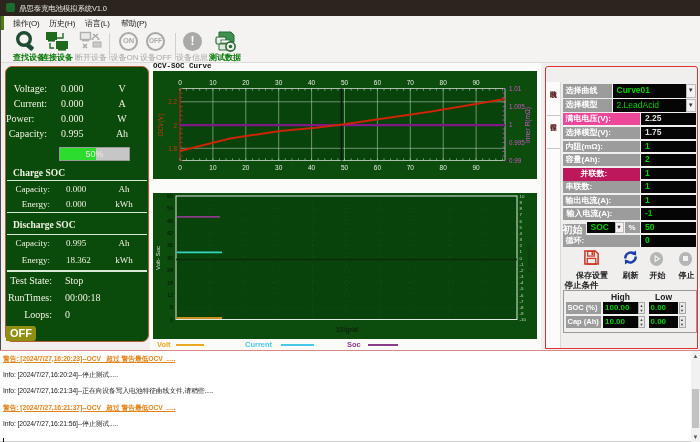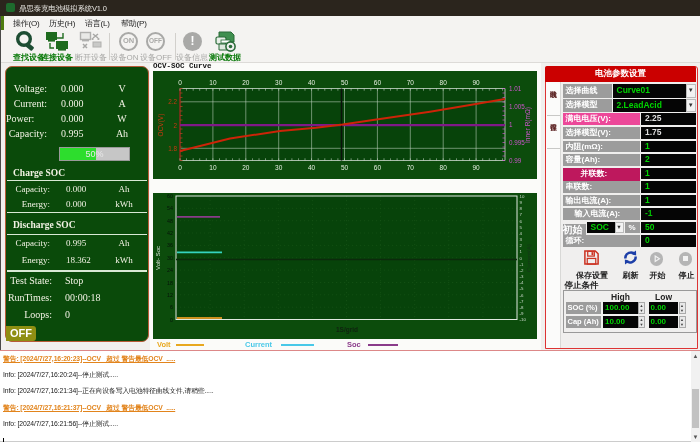--- a/index.html
+++ b/index.html
@@ -375,47 +375,44 @@
     <line x1="24" y1="59.400000000000006" x2="69" y2="59.400000000000006" stroke="#35d3c0" stroke-width="1.8"></line>
     <line x1="24" y1="125" x2="69" y2="125" stroke="#cc9020" stroke-width="1.8"></line>
   </svg>
 <div class="abs" style="left:157px;top:340px;font-size:7.5px;font-weight:bold;color:#e8a820">Volt</div>
 <div class="abs" style="left:176px;top:344px;width:28px;height:2px;background:#e8a820"></div>
 <div class="abs" style="left:245px;top:340px;font-size:7.5px;font-weight:bold;color:#49c8e8">Current</div>
 <div class="abs" style="left:281px;top:344px;width:33px;height:2px;background:#49c8e8"></div>
 <div class="abs" style="left:347px;top:340px;font-size:7.5px;font-weight:bold;color:#8a3b8a">Soc</div>
 <div class="abs" style="left:368px;top:344px;width:30px;height:2px;background:#8a3b8a"></div>
 <div class="abs" style="left:545px;top:66px;width:153px;height:283px;background:#f0efee;border:1.5px solid #d33;border-radius:3px 3px 0 0">
-<div class="abs" style="left:-1px;top:-1px;width:151px;height:16px;background:#cb0000;border-radius:2px 2px 0 0">
-<div class="abs" style="left:0;top:2px;width:151px;text-align:center;font-size:8.5px;font-weight:bold;color:#fff">电池参数设置</div>
-    </div>
 <div class="abs" style="left:0px;top:15px;width:15px;height:266px;background:#fbfbfa;border-right:1px solid #d8d8d6"></div>
 <div class="abs" style="left:1px;top:18px;width:13px;height:31px;border-bottom:1px solid #c8c8c6;writing-mode:vertical-rl;font-size:7px;color:#5a2020;line-height:13px;white-space:nowrap;overflow:hidden">曲线读取</div>
 <div class="abs" style="left:1px;top:51px;width:13px;height:31px;border-bottom:1px solid #c8c8c6;writing-mode:vertical-rl;font-size:7px;color:#5a2020;line-height:13px;white-space:nowrap;overflow:hidden">保存设置</div>
 <div class="abs" style="left:16.5px;top:17.4px;width:49px;height:13.9px;background:#9c9c9c;color:#fff;font-size:8px;font-weight:bold;line-height:13.9px;padding-left:3px">选择曲线</div>
 <div class="abs" style="left:66.5px;top:17.4px;width:73px;height:13.9px;background:#050505;color:#00d400;font-size:8.5px;font-weight:bold;line-height:13.9px;padding-left:4px">Curve01</div>
 <div class="abs" style="left:139.5px;top:17.4px;width:10.5px;height:13.9px;background:#f2f2f2;border:1px solid #bbb;font-size:6px;color:#333;text-align:center;line-height:11.9px">▼</div>
 <div class="abs" style="left:16.5px;top:32.3px;width:49px;height:12.4px;background:#9c9c9c;color:#fff;font-size:8px;font-weight:bold;line-height:12.4px;padding-left:3px">选择模型</div>
-<div class="abs" style="left:66.5px;top:32.3px;width:73px;height:12.4px;background:#050505;color:#00d400;font-size:8.5px;font-weight:bold;line-height:12.4px;padding-left:4px">2.LeadAcid</div>
+<div class="abs" style="left:66.5px;top:32.3px;width:73px;height:12.4px;background:#050505;color:#00d400;font-size:8.5px;font-weight:normal;line-height:12.4px;padding-left:4px">2.LeadAcid</div>
 <div class="abs" style="left:139.5px;top:32.3px;width:10.5px;height:12.4px;background:#f2f2f2;border:1px solid #bbb;font-size:6px;color:#333;text-align:center;line-height:10.4px">▼</div>
 <div class="abs" style="left:16.5px;top:46.4px;width:77.5px;height:11.6px;background:#ec4899;color:#fff;font-size:8px;font-weight:bold;line-height:11.6px;padding-left:3px">满电电压(V):</div>
 <div class="abs" style="left:95.0px;top:46.4px;width:55px;height:11.6px;background:#050505;color:#dedede;font-size:8.5px;font-weight:bold;line-height:11.6px;padding-left:4px">2.25</div>
 <div class="abs" style="left:16.5px;top:60.0px;width:77.5px;height:11.6px;background:#9c9c9c;color:#fff;font-size:8px;font-weight:bold;line-height:11.6px;padding-left:3px">选择模型(V):</div>
 <div class="abs" style="left:95.0px;top:60.0px;width:55px;height:11.6px;background:#050505;color:#dedede;font-size:8.5px;font-weight:bold;line-height:11.6px;padding-left:4px">1.75</div>
 <div class="abs" style="left:16.5px;top:73.5px;width:77.5px;height:11.6px;background:#9c9c9c;color:#fff;font-size:8px;font-weight:bold;line-height:11.6px;padding-left:3px">内阻(mΩ):</div>
 <div class="abs" style="left:95.0px;top:73.5px;width:55px;height:11.6px;background:#050505;color:#00d400;font-size:8.5px;font-weight:bold;line-height:11.6px;padding-left:4px">1</div>
 <div class="abs" style="left:16.5px;top:87.1px;width:77.5px;height:11.6px;background:#9c9c9c;color:#fff;font-size:8px;font-weight:bold;line-height:11.6px;padding-left:3px">容量(Ah):</div>
 <div class="abs" style="left:95.0px;top:87.1px;width:55px;height:11.6px;background:#050505;color:#00d400;font-size:8.5px;font-weight:bold;line-height:11.6px;padding-left:4px">2</div>
 <div class="abs" style="left:16.5px;top:100.6px;width:77.5px;height:24px;background:#be185d;color:#fff;font-size:8px;font-weight:bold;line-height:11.6px;padding-left:18px">并联数:</div>
 <div class="abs" style="left:95.0px;top:100.6px;width:55px;height:11.6px;background:#050505;color:#00d400;font-size:8.5px;font-weight:bold;line-height:11.6px;padding-left:4px">1</div>
 <div class="abs" style="left:16.5px;top:114.2px;width:77.5px;height:11.6px;background:#9c9c9c;color:#fff;font-size:8px;font-weight:bold;line-height:11.6px;padding-left:3px">串联数:</div>
 <div class="abs" style="left:95.0px;top:114.2px;width:55px;height:11.6px;background:#050505;color:#00d400;font-size:8.5px;font-weight:bold;line-height:11.6px;padding-left:4px">1</div>
 <div class="abs" style="left:16.5px;top:127.7px;width:77.5px;height:11.6px;background:#9c9c9c;color:#fff;font-size:8px;font-weight:bold;line-height:11.6px;padding-left:3px">输出电流(A):</div>
 <div class="abs" style="left:95.0px;top:127.7px;width:55px;height:11.6px;background:#050505;color:#00d400;font-size:8.5px;font-weight:bold;line-height:11.6px;padding-left:4px">1</div>
-<div class="abs" style="left:16.5px;top:141.2px;width:77.5px;height:11.6px;background:#9c9c9c;color:#fff;font-size:8px;font-weight:bold;line-height:11.6px;padding-left:12px">输入电流(A):</div>
+<div class="abs" style="left:16.5px;top:141.2px;width:77.5px;height:11.6px;background:#9c9c9c;color:#fff;font-size:8px;font-weight:bold;line-height:11.6px;padding-left:4px">输入电流(A):</div>
 <div class="abs" style="left:95.0px;top:141.2px;width:55px;height:11.6px;background:#050505;color:#00c400;font-size:8.5px;font-weight:bold;line-height:11.6px;padding-left:4px">-1</div>
 <div class="abs" style="left:16.5px;top:157px;width:23px;height:11.6px;background:#9c9c9c;color:#fff;font-size:10px;font-weight:bold;line-height:11.6px;padding-left:0">初始</div>
 <div class="abs" style="left:40.5px;top:154.8px;width:28px;height:11.6px;background:#050505;color:#00d400;font-size:8.5px;font-weight:bold;line-height:11.6px;padding-left:4px">SOC</div>
 <div class="abs" style="left:68.5px;top:154.8px;width:9px;height:11.6px;background:#f2f2f2;border:1px solid #bbb;font-size:5.5px;color:#333;text-align:center;line-height:9.6px">▼</div>
 <div class="abs" style="left:78.5px;top:154.8px;width:15px;height:11.6px;background:#9c9c9c;color:#fff;font-size:8px;font-weight:bold;line-height:11.6px;text-align:center">%</div>
 <div class="abs" style="left:95.0px;top:154.8px;width:55px;height:11.6px;background:#050505;color:#00d400;font-size:8.5px;font-weight:bold;line-height:11.6px;padding-left:4px">50</div>
 <div class="abs" style="left:16.5px;top:168.4px;width:77.5px;height:11.6px;background:#9c9c9c;color:#fff;font-size:8px;font-weight:bold;line-height:11.6px;padding-left:3px">循环:</div>
 <div class="abs" style="left:95.0px;top:168.4px;width:55px;height:11.6px;background:#050505;color:#00d400;font-size:8.5px;font-weight:bold;line-height:11.6px;padding-left:4px">0</div>
 <svg class="abs" style="left:36.5px;top:182.0px" width="17" height="17" viewBox="0 0 18 18">
 <path d="M2 2 h11 l3 3 v11 h-14 z" fill="none" stroke="#cc3322" stroke-width="1.6"></path>

